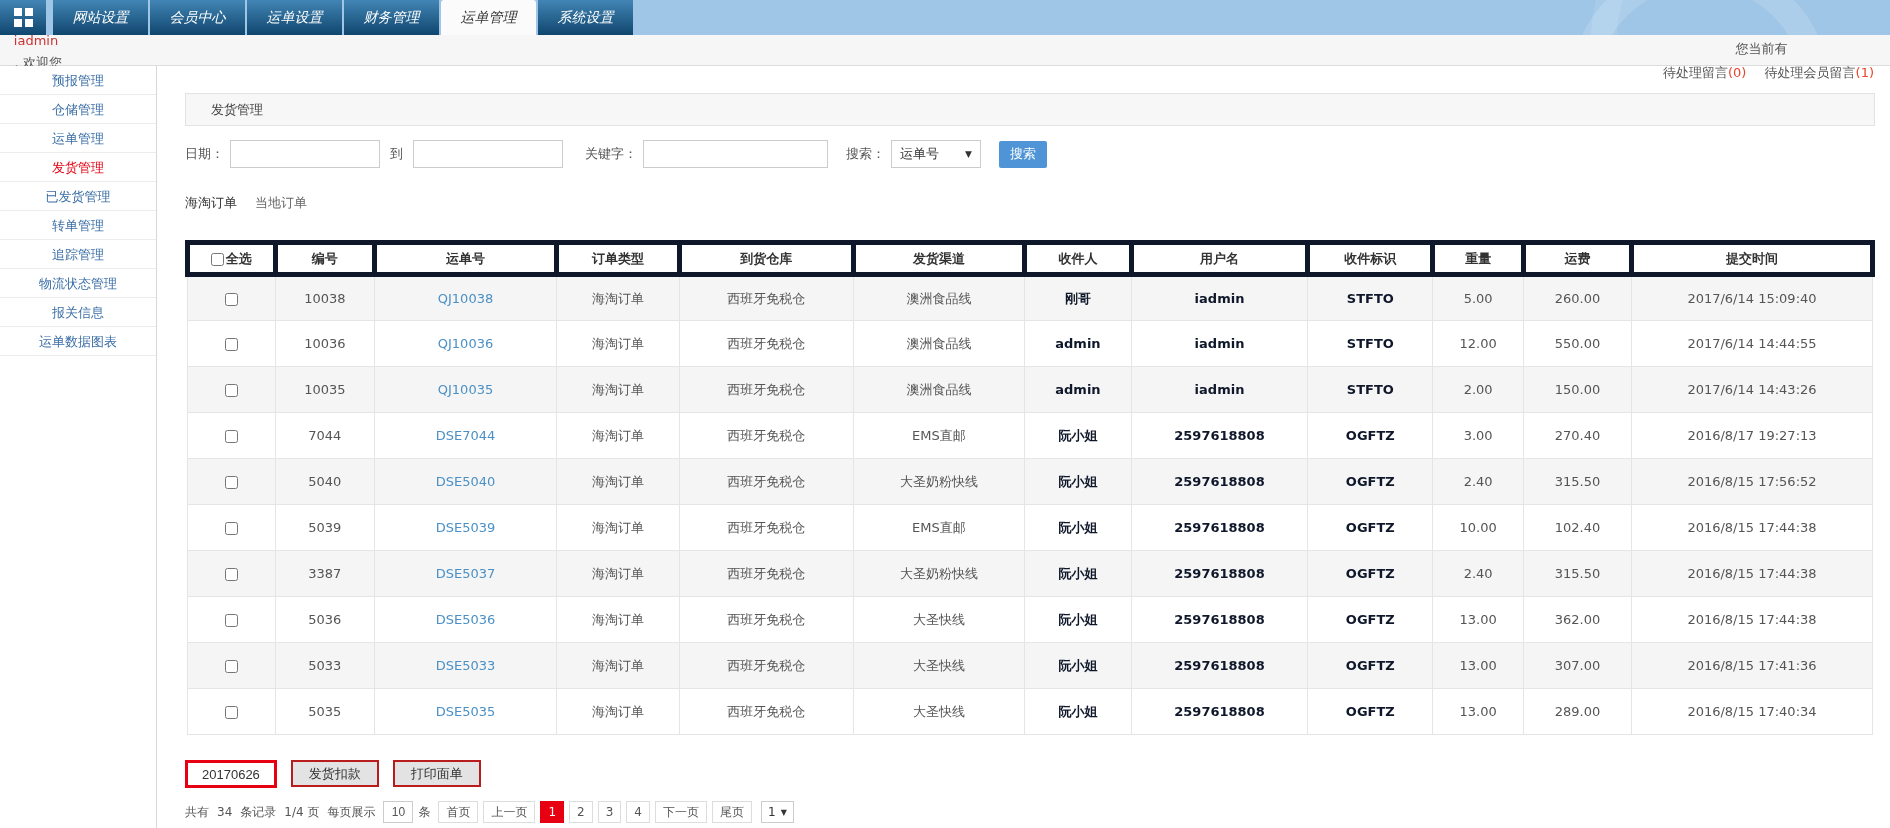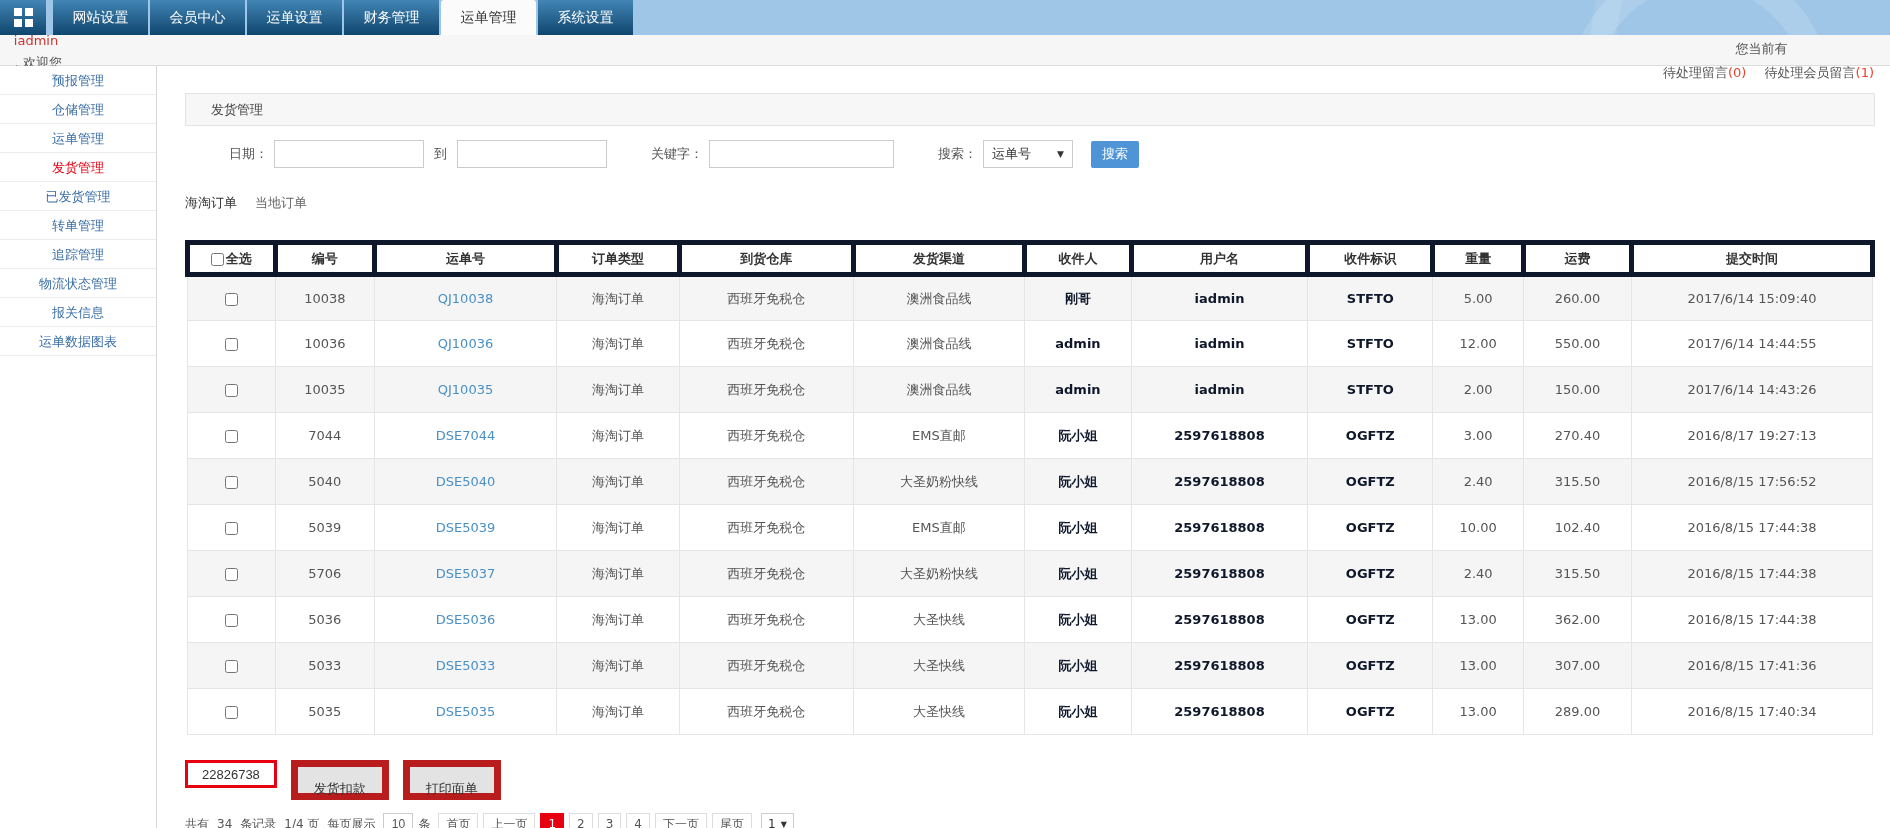--- a/index.html
+++ b/index.html
@@ -9,21 +9,21 @@
   
   .navbar { position:relative; height:35px; background:var(--navbar_bg,#9fc6e7);
     display:flex; align-items:stretch; overflow:hidden; }
   .navbar .deco { position:absolute; border-radius:50%; border:26px solid rgba(255,255,255,.14); }
   .deco.d1 { width:260px; height:260px; right:60px; top:-40px; }
   .deco.d2 { width:420px; height:420px; right:-120px; top:-160px; border-color:rgba(255,255,255,.10); }
   .grid-btn { width:46px; flex:none; background:linear-gradient(var(--nav_tab_gradient_top,#4285b5),var(--nav_tab_gradient_bottom,#0f466e));
     display:flex; align-items:center; justify-content:center; cursor:pointer; z-index:1; }
   .grid-icon { display:grid; grid-template-columns:8px 8px; grid-gap:3px; }
   .grid-icon i { width:8px; height:8px; background:#fff; display:block; }
-  .nav-tabs { display:flex; margin-left:7px; z-index:1; }
+  .nav-tabs { display:flex; margin-left:7px; z-index:1;font-style:italic; }
   .nav-tab { width:95px; margin-right:2px; display:flex; align-items:center; justify-content:center;
     color:#fff; font-size:14px; cursor:pointer;
     background:linear-gradient(var(--nav_tab_gradient_top,#4285b5),var(--nav_tab_gradient_bottom,#0f466e)); }
   .nav-tab.active { background:#fbfbfb; color:#333; border-radius:3px 3px 0 0; }
 
   
   .userbar { height:31px; background:#f6f6f6; border-bottom:1px solid #dcdcdc;
     display:flex; align-items:center; justify-content:space-between; padding:0 16px 0 10px;
     font-size:13px; color:#555; }
   .userbar .left, .userbar .right { display:flex; align-items:center; gap:6px;flex-direction:column; }
@@ -41,21 +41,21 @@
     color:#3a6ea5; border-bottom:1px solid #ececec; cursor:pointer; }
   .side-item.active { color:var(--accent_red,#e60012); }
   .main { flex:1; padding:27px 15px 0 28px; }
 
   
   .panel-title { height:33px; line-height:32px; background:#f7f7f7; border:1px solid #e3e3e3;
     font-size:13px; color:#444; padding-left:25px; }
 
   
   .search-row { margin-top:14px; display:flex; align-items:center; font-size:13px; color:#555; }
-  .search-row label { margin-right:6px;margin-left:44px; }
+  .search-row label { margin-right:6px; }
   .txt-input { width:150px; height:28px; border:1px solid #ccc; background:#fff; padding:0 6px; font-size:13px; }
   .to-label { margin:0 10px; }
   .kw-label { margin-left:22px;font-family:Liberation Mono, monospace; }
   .by-label { margin-left:18px; }
   .fake-select { width:90px; height:28px; border:1px solid #ccc; background:#fff; display:inline-flex;
     align-items:center; justify-content:space-between; padding:0 8px; font-size:13px; color:#333; cursor:pointer; }
   .fake-select .arr { font-size:9px; color:#333; }
   .search-btn { margin-left:18px; width:48px; height:27px; background:var(--search_button_blue,#4f94d6);
     color:#fff; border:none; font-size:13px; border-radius:2px; cursor:pointer; }
 
@@ -71,21 +71,21 @@
   .grid tbody tr:nth-of-type(odd) { background:#f5f5f5; }
   .grid td.b { color:#0f172a; font-weight:bold; }
   .waybill-link { color:var(--table_link_blue,#4a90c6); text-decoration:none; font-size:13px; }
   .grid input[type=checkbox] { width:13px; height:13px; vertical-align:middle; }
   th .sel-label { margin-left:2px; }
 
   
   .actions { margin-top:25px; display:flex; gap:14px; }
   .batch-btn { height:28px; padding:0 14px; background:#fff; border:3px solid var(--accent_red,#e60012);
     font-size:13px; color:#333; cursor:pointer; }
-  .gray-btn { height:27px; padding:13px 16px; background:#e3e3e3; border:7px solid #b91c1c;
+  .gray-btn { height:27px; padding:2px 16px; background:#e3e3e3; border:2px solid #b91c1c;
     font-size:13px; color:#333; cursor:pointer; }
 
   
   .pager { margin-top:13px; display:flex; align-items:center; font-size:12px; color:#555; gap:5px; }
   .pager .txt { margin-right:3px; }
   .pp-input { width:30px; height:22px; border:1px solid #ccc; text-align:center; font-size:12px; color:#555; }
   .page-btn { display:inline-flex; align-items:center; justify-content:center; min-width:22px; height:22px;
     padding:0 7px; border:1px solid #ddd; background:#fff; color:#555; text-decoration:none; cursor:pointer; }
   .page-btn.active { background:var(--accent_red,#e60012); border-color:var(--accent_red,#e60012); color:#fff; }
   .pages-wrap { display:inline-flex; gap:5px; }
@@ -336,21 +336,21 @@
             <td class="b">阮小姐</td>
             <td class="b">2597618808</td>
             <td class="b">OGFTZ</td>
             <td>10.00</td>
             <td>102.40</td>
             <td>2016/8/15 17:44:38</td>
           </tr>
 
           <tr>
             <td><input type="checkbox" style=""></td>
-            <td>5706</td>
+            <td>3387</td>
             <td><a href="#" class="waybill-link">DSE5037</a></td>
             <td>海淘订单</td>
             <td>西班牙免税仓</td>
             <td>大圣奶粉快线</td>
             <td class="b">阮小姐</td>
             <td class="b">2597618808</td>
             <td class="b">OGFTZ</td>
             <td>2.40</td>
             <td>315.50</td>
             <td>2016/8/15 17:44:38</td>
@@ -398,21 +398,21 @@
             <td class="b">OGFTZ</td>
             <td>13.00</td>
             <td>289.00</td>
             <td>2016/8/15 17:40:34</td>
           </tr>
 
       </tbody>
     </table>
 
     <div class="actions">
-      <button class="batch-btn">22826738</button>
+      <button class="batch-btn">20170626</button>
       <button class="gray-btn">发货扣款</button>
       <button class="gray-btn">打印面单</button>
     </div>
 
     <div class="pager">
       <span class="txt">共有</span>
       <span class="txt">34</span>
       <span class="txt">条记录</span>
       <span class="txt">1/4 页</span>
       <span class="txt">每页展示</span>

